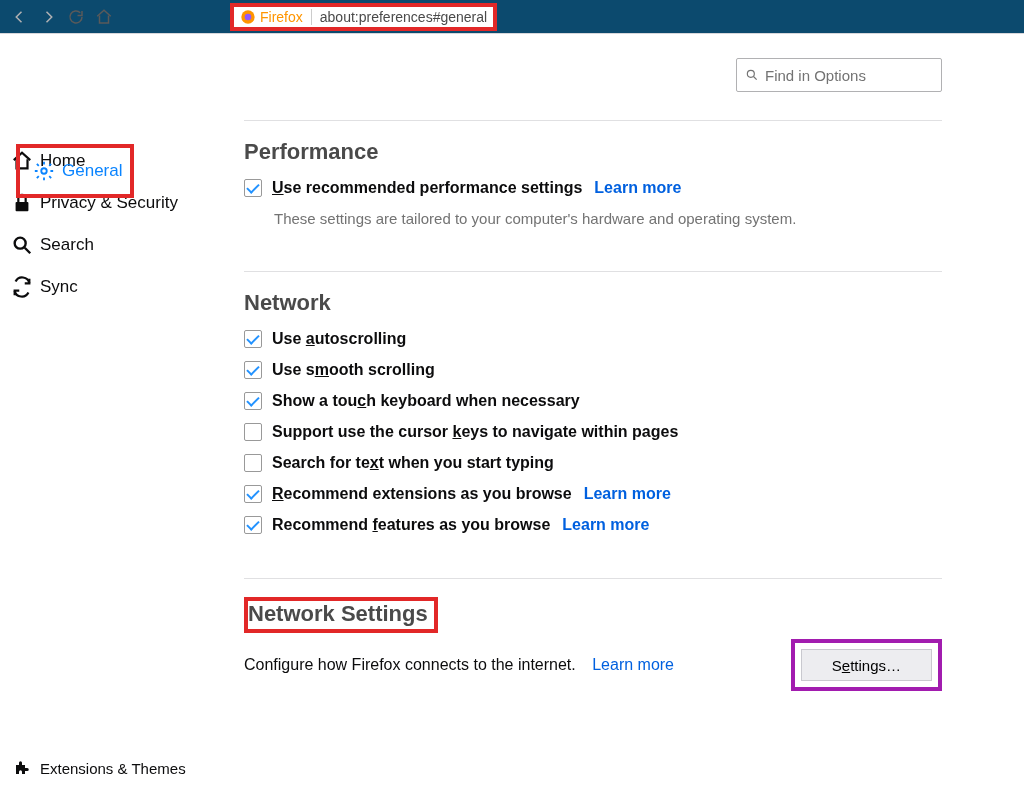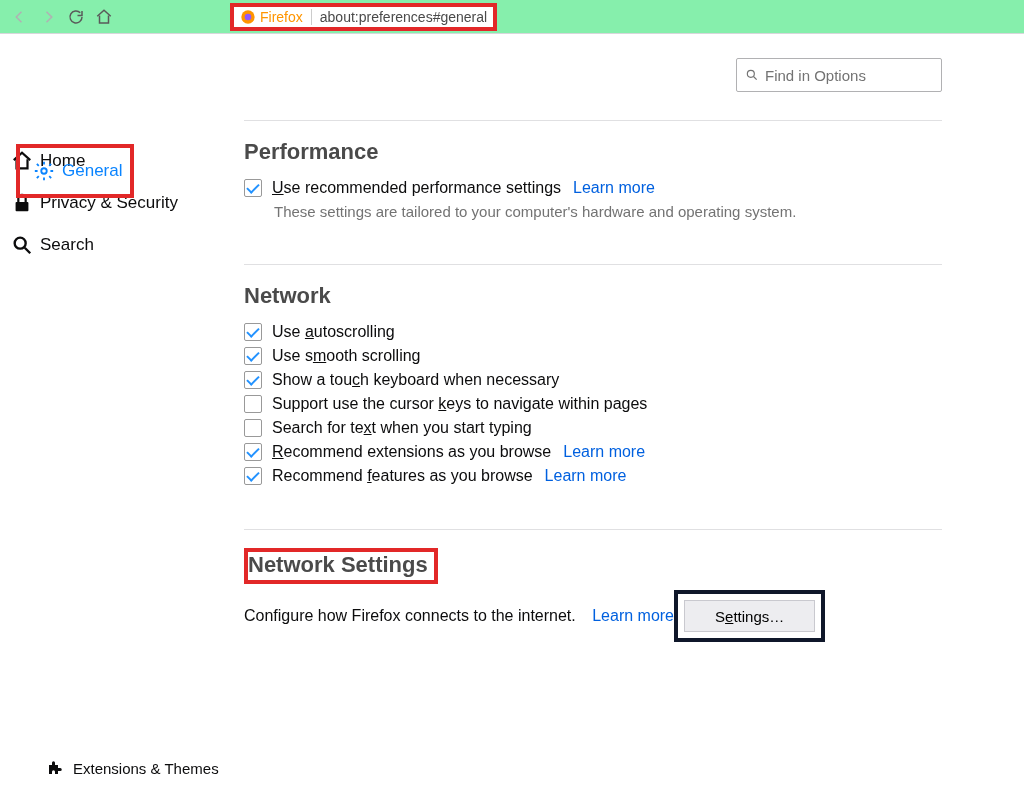--- a/index.html
+++ b/index.html
@@ -1,20 +1,20 @@
 <!DOCTYPE html>
 <html><head>
 <meta charset="utf-8">
 <style>
   * { box-sizing: border-box; margin: 0; padding: 0; font-family: "Segoe UI", Arial, sans-serif; }
   html, body { width: 1024px; height: 800px; background: #fff; color: #0c0c0d; }
   
   .toolbar {
     height: 34px; display: flex; align-items: center; padding: 0 8px;
-    border-bottom: 1px solid #d7d7db; background: #86efac;
+    border-bottom: 1px solid #d7d7db; background: #0c4a6e;
   }
   .nav-icon { width: 24px; height: 24px; display:flex; align-items:center; justify-content:center; margin-right: 4px; cursor: pointer;}
   .nav-icon svg { width:18px; height:18px; fill: none; stroke:#5a5a5a; stroke-width:2;}
   .nav-icon.disabled svg { stroke:#b1b1b3;}
   .urlbar-wrap { margin-left: 110px;}
   .urlbar {
     display: inline-flex; align-items: center; height: 28px;
     border: 3px solid #e22828; padding: 0 6px; background:#fff;
   }
   .ff-logo { width:16px; height:16px; margin-right:4px;}
@@ -26,46 +26,46 @@
   .sidebar-item {
     display:flex; align-items:center; height:42px; padding-left:8px; cursor:pointer;
     font-size:17px; color:#0c0c0d;
   }
   .sidebar-item.active { color:#0a84ff;}
   .sidebar-item .sicon{ width:28px; display:flex; justify-content:center; margin-right:4px;}
   .sidebar-item .sicon svg{ width:22px; height:22px; fill:#0c0c0d; stroke:#0c0c0d;}
   .sidebar-item.active .sicon svg{ fill:#0a84ff; stroke:#0a84ff;}
   .highlight-box { border:4px solid #e22828; display:inline-flex; align-items:center;}
   .general-box { position:absolute; top:110px; left:16px; padding:2px 8px 2px 2px;}
-  .sidebar-bottom { position:absolute; bottom:12px; left:0; width:100%;padding-left:33px;}
+  .sidebar-bottom { position:absolute; bottom:12px; left:0; width:100%;}
   .sidebar-bottom .sidebar-item{ font-size:15px; height:40px;}
   .sidebar-bottom .sicon svg{ width:18px; height:18px;}
   
   .content { flex:1; padding: 0 82px 20px 4px; overflow:hidden;}
   .search-row { display:flex; justify-content:flex-end; padding-top:24px; padding-bottom:20px;}
   .search-box { width:206px; height:34px; border:1px solid #b1b1b3; border-radius:2px; display:flex; align-items:center; padding:8px 8px; color:#737373; font-size:15px;}
   .search-box svg{ width:14px; height:14px; stroke:#737373; fill:none; stroke-width:2; margin-right:6px;}
   hr.sep { border:none; border-top:1px solid #e0e0e2; margin: 8px 0 18px 0;}
   h2.section { font-size:22px; font-weight:700; color:#4a4a4a; margin-bottom:14px;}
-  .row { display:flex; align-items:center; margin:6px 0; font-size:16px; color:#0c0c0d;}
+  .row { display:flex; align-items:center; margin:13px 0; font-size:16px; color:#0c0c0d;font-weight:bold;}
   .cb { width:18px; height:18px; border:1.5px solid #999; border-radius:2px; margin-right:10px; display:inline-flex; align-items:center; justify-content:center; background:#fff; flex-shrink:0;}
   .cb.checked::after{
     content:""; width:10px; height:5px; border-left:2px solid #2292ff; border-bottom:2px solid #2292ff;
     transform: rotate(-45deg) translate(1px,-1px);
   }
   .learn { color:#0060df; margin-left:12px; font-size:16px; cursor:pointer;}
   .mnemonic { text-decoration: underline; }
   .hint { color:#737373; font-size:15px; margin:6px 0 0 30px;}
-  .net-row { display:flex; align-items:center; justify-content:flex-start; margin-top:6px;}
+  .net-row { display:flex; align-items:center; justify-content:space-between; margin-top:6px;}
   .net-left { font-size:16px;}
   .btn {
     height:32px; padding:0 30px; background:#ededf0; border:1px solid #c9c9cf; font-size:15px; cursor:pointer;
   }
   .net-title-box { display:inline-block; border:4px solid #e22828; padding:0 6px 2px 0;}
-  .btn-box { display:inline-block; border:4px solid #0f172a; padding:6px;}
+  .btn-box { display:inline-block; border:4px solid #a21caf; padding:6px;}
   .sidebar-list{ margin-top:36px;}
 </style>
 </head>
 <body>
 
 <div class="toolbar">
   <div class="nav-icon disabled">
     <svg viewBox="0 0 24 24">
         <path d="M14 5l-7 7 7 7"></path>
       </svg>
@@ -133,20 +133,29 @@
       </div>
       <div class="sidebar-item">
         <span class="sicon">
             <svg viewBox="0 0 24 24">
               <circle cx="10" cy="10" r="6" fill="none" stroke-width="2.6"></circle>
               <path d="M15 15l6 6" stroke-width="2.6"></path>
             </svg>
           </span>
         <span>Search</span>
       </div>
+      <div class="sidebar-item">
+        <span class="sicon">
+            <svg viewBox="0 0 24 24">
+              <path d="M20 8A8 8 0 0 0 5 6M4 16a8 8 0 0 0 15 2" fill="none" stroke-width="2.4"></path>
+              <path d="M20 3v5h-5M4 21v-5h5" fill="none" stroke-width="2.4"></path>
+            </svg>
+          </span>
+        <span>Sync</span>
+      </div>
     </div>
     <div class="sidebar-bottom">
       <div class="sidebar-item">
         <span class="sicon">
             <svg viewBox="0 0 24 24">
               <path d="M4 8h4V5a2 2 0 1 1 4 0v3h4v4h3a2 2 0 1 1 0 4h-3v4h-4v-3a2 2 0 1 0-4 0v3H4z" stroke="none"></path>
             </svg>
           </span>
         <span>Extensions &amp; Themes</span>
       </div>

